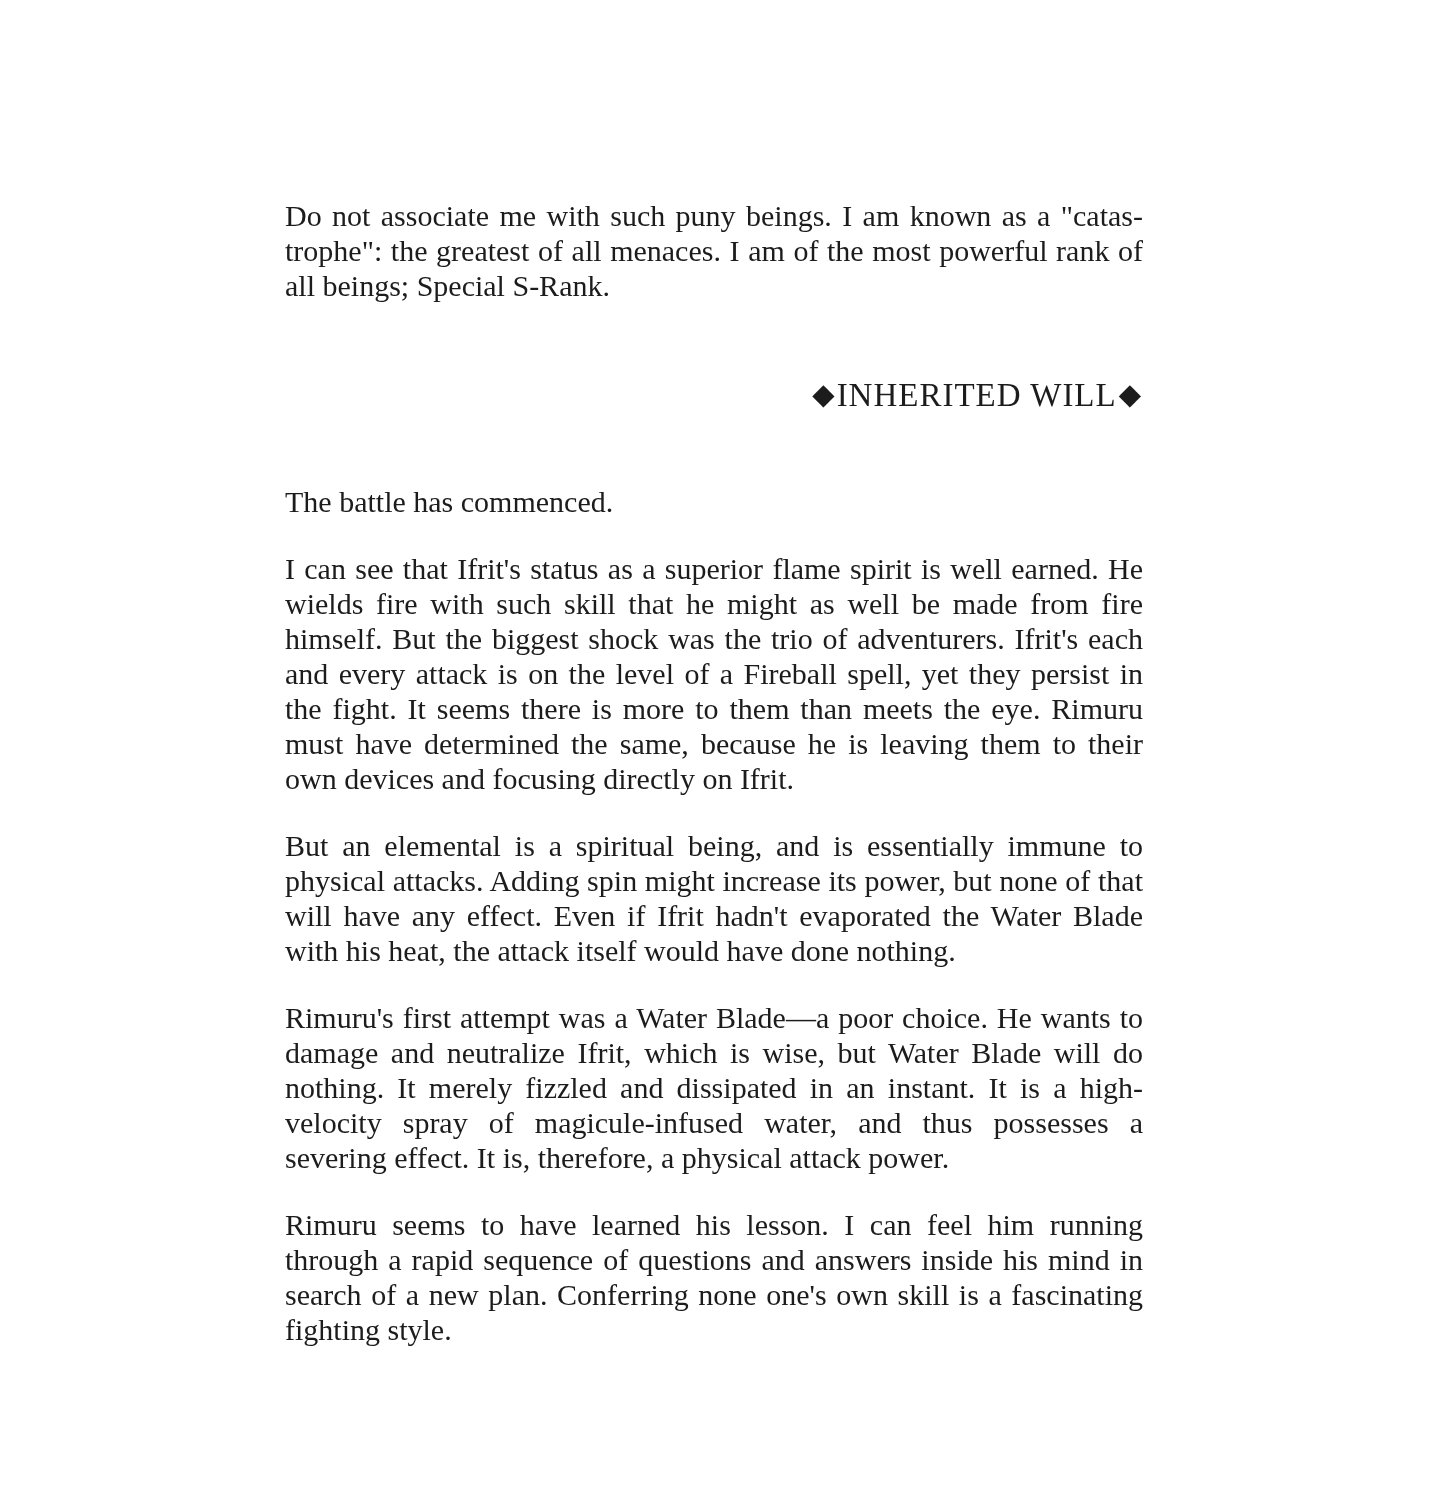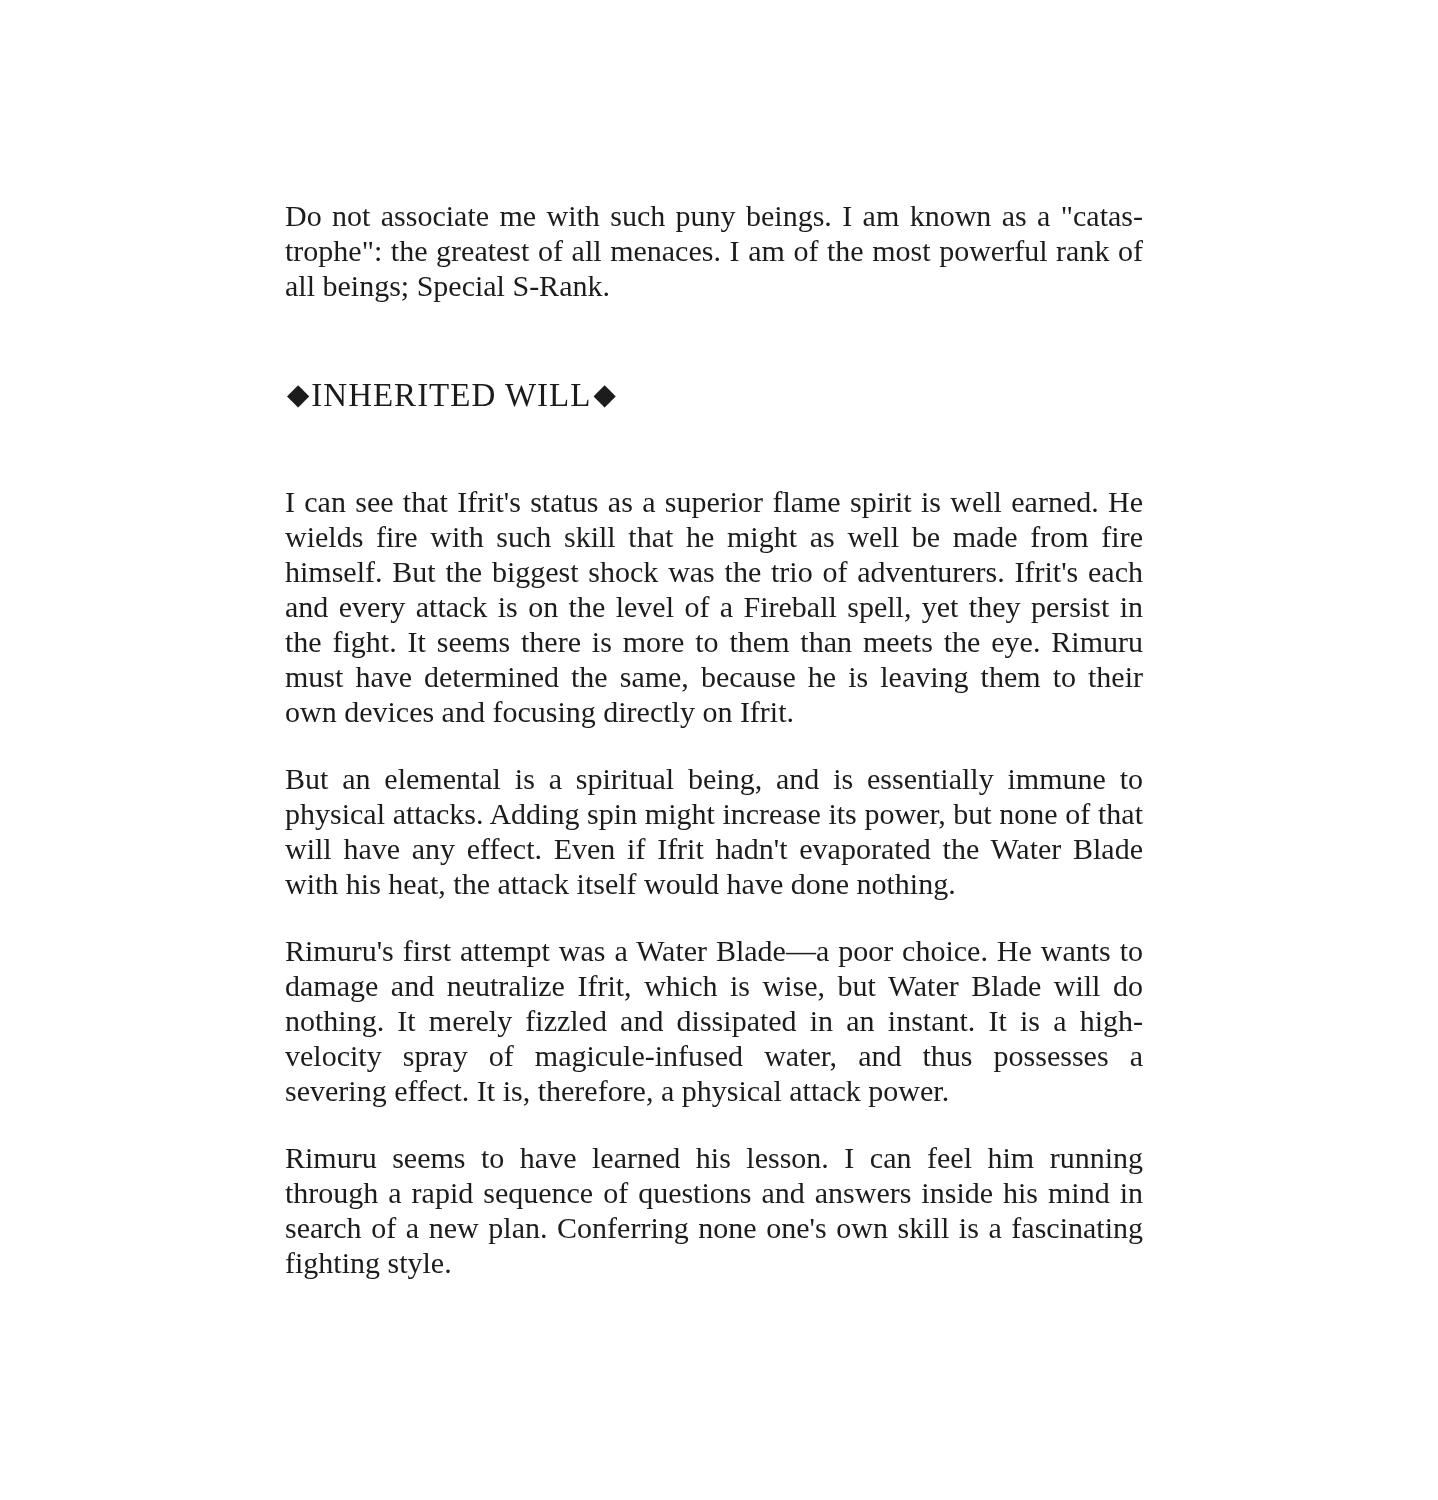--- a/index.html
+++ b/index.html
@@ -33,21 +33,21 @@
     margin: 0 0 32px 0;
   }
   .italic-lead {
     font-style: italic;
   }
   .chapter-heading {
     margin: 72px 0 68px 0;
     font-size: 33px;
     font-weight: normal;
     line-height: 40px;
-    text-align: left;
+    text-align: right;
     letter-spacing: 1px;
     color: #1c1c1c;
   }
   .diamond {
     font-size: 29px;
     letter-spacing: 0;
     position: relative;
     top: -2px;
     padding: 0 2px;
   }
@@ -56,20 +56,21 @@
 <body>
 
 <main class="book-page">
   <div class="text-column">
 
     <p class="para">Do not associate me with such puny beings. I am known as a "catas­trophe": the greatest of all menaces. I am of the most powerful rank of all beings; Special S-Rank.</p>
 
 
     <h1 class="chapter-heading"><span class="diamond">◆</span><span>INHERITED WILL</span><span class="diamond">◆</span></h1>
 
+    <p class="para">The battle has commenced.</p>
 
     <p class="para">I can see that Ifrit's status as a superior flame spirit is well earned. He wields fire with such skill that he might as well be made from fire himself. But the biggest shock was the trio of adventurers. Ifrit's each and every attack is on the level of a Fireball spell, yet they persist in the fight. It seems there is more to them than meets the eye. Rimuru must have determined the same, because he is leaving them to their own devices and focusing directly on Ifrit.</p>
 
     <p class="para">But an elemental is a spiritual being, and is essentially immune to physical attacks. Adding spin might increase its power, but none of that will have any effect. Even if Ifrit hadn't evaporated the Water Blade with his heat, the attack itself would have done nothing.</p>
 
     <p class="para">Rimuru's first attempt was a Water Blade—a poor choice. He wants to damage and neutralize Ifrit, which is wise, but Water Blade will do nothing. It merely fizzled and dissipated in an instant. It is a high-velocity spray of magicule-infused water, and thus possesses a severing effect. It is, therefore, a physical attack power.</p>
 
     <p class="para">Rimuru seems to have learned his lesson. I can feel him running through a rapid sequence of questions and answers inside his mind in search of a new plan. Conferring none one's own skill is a fascinat­ing fighting style.</p>
 
   </div>

